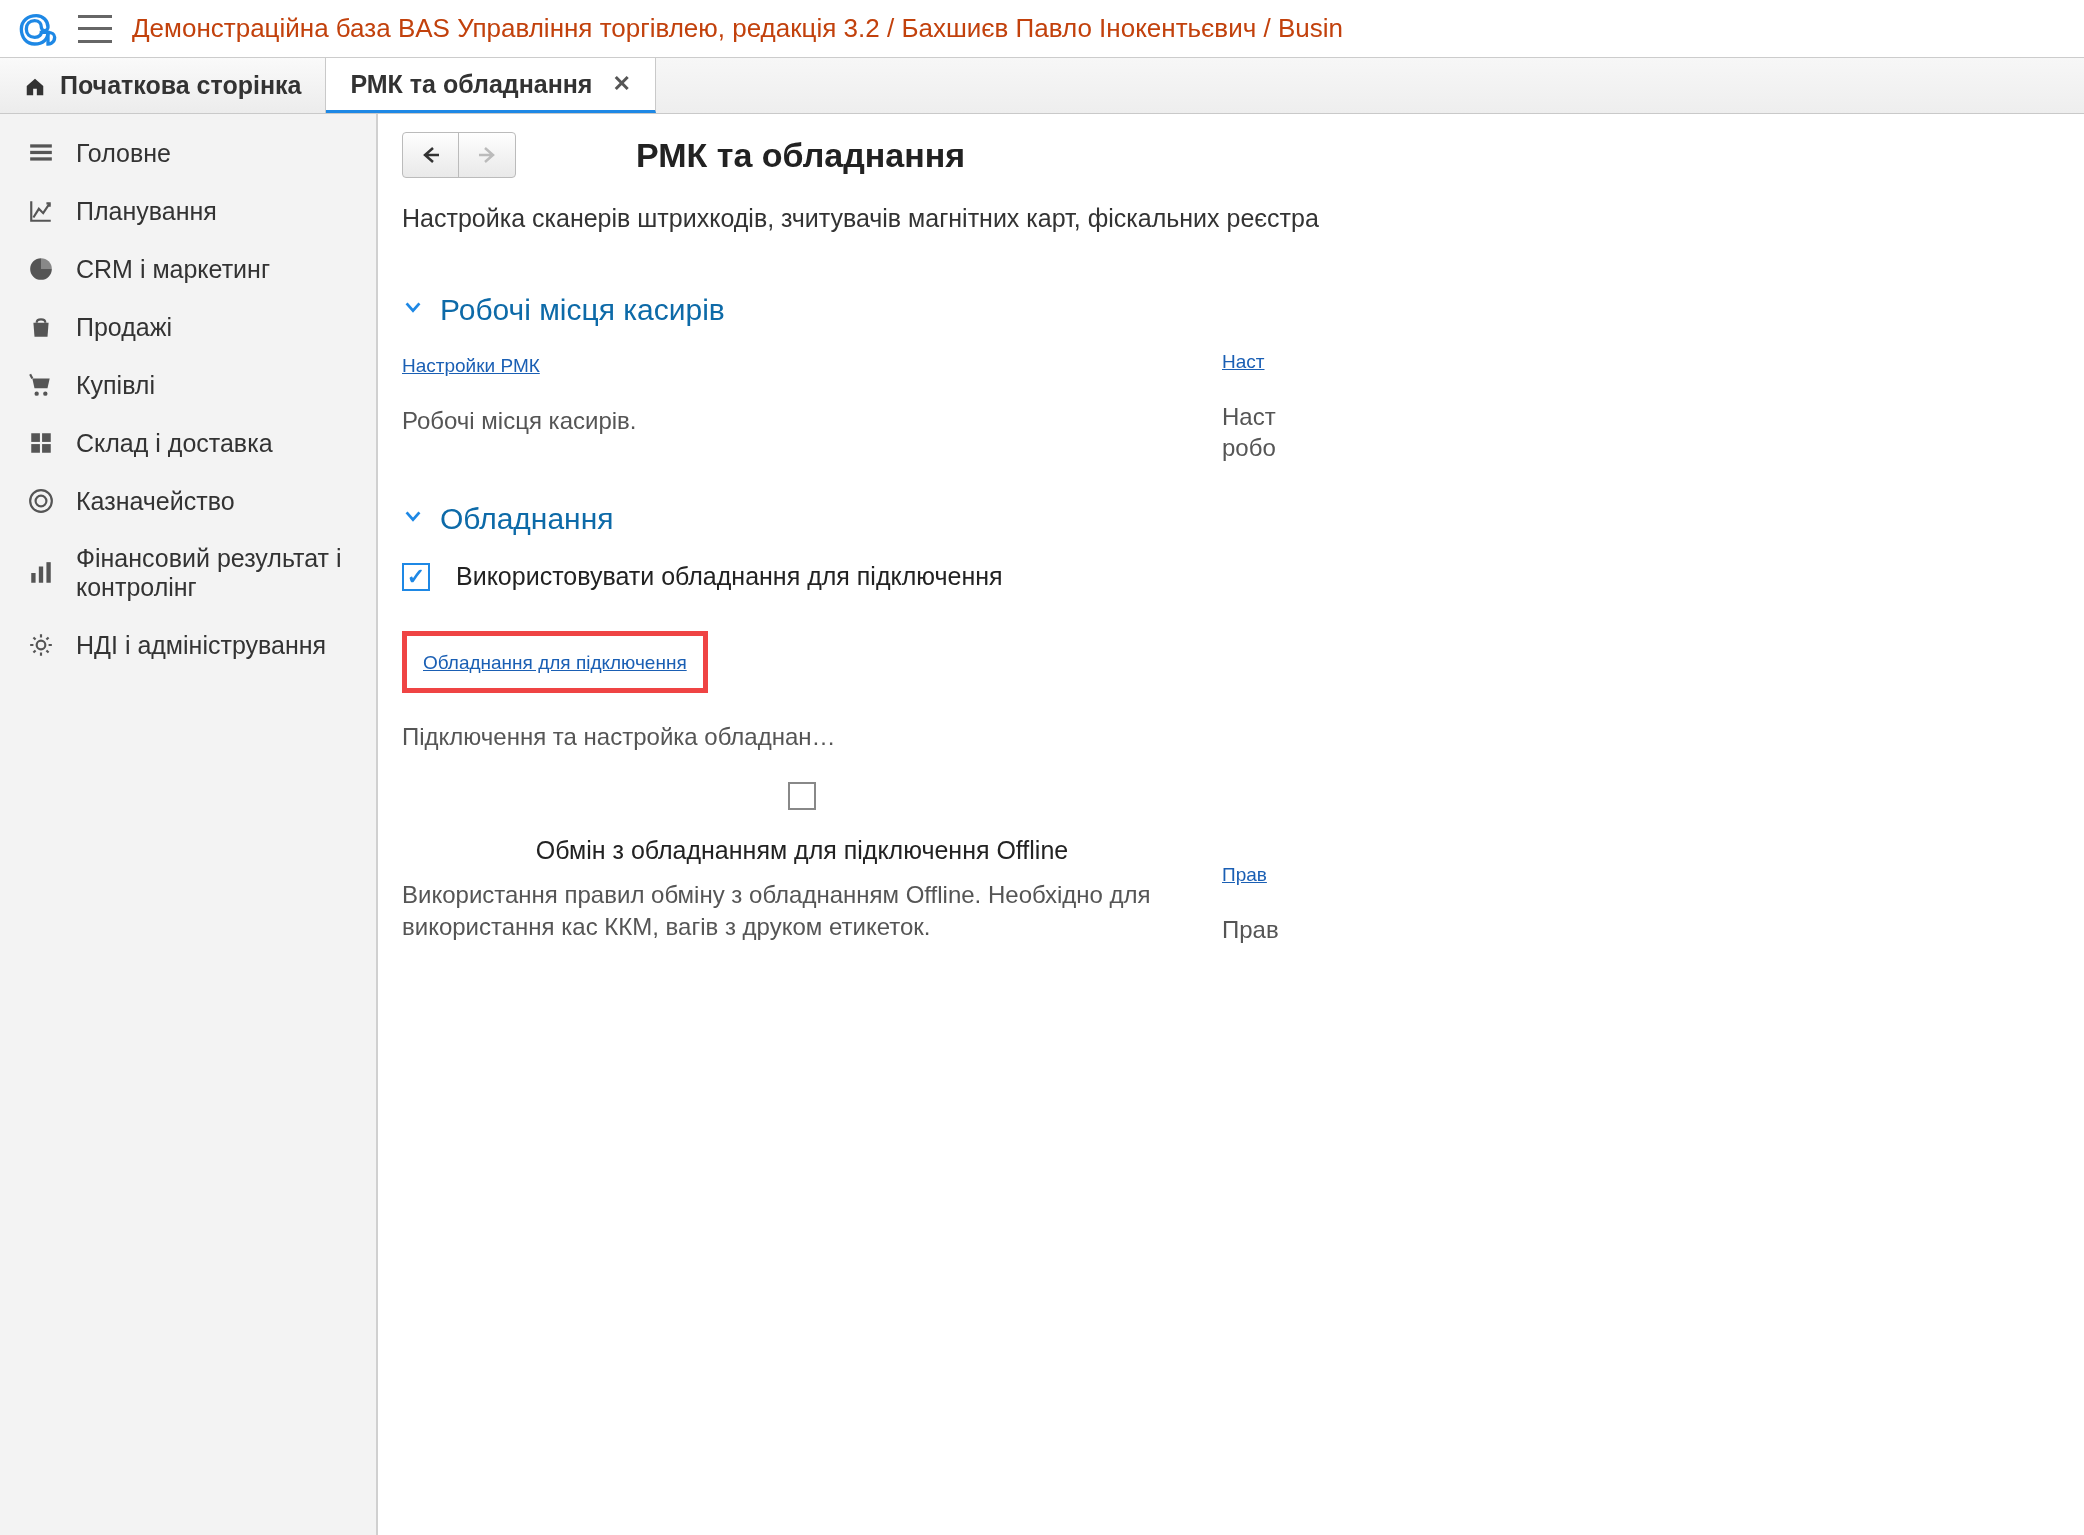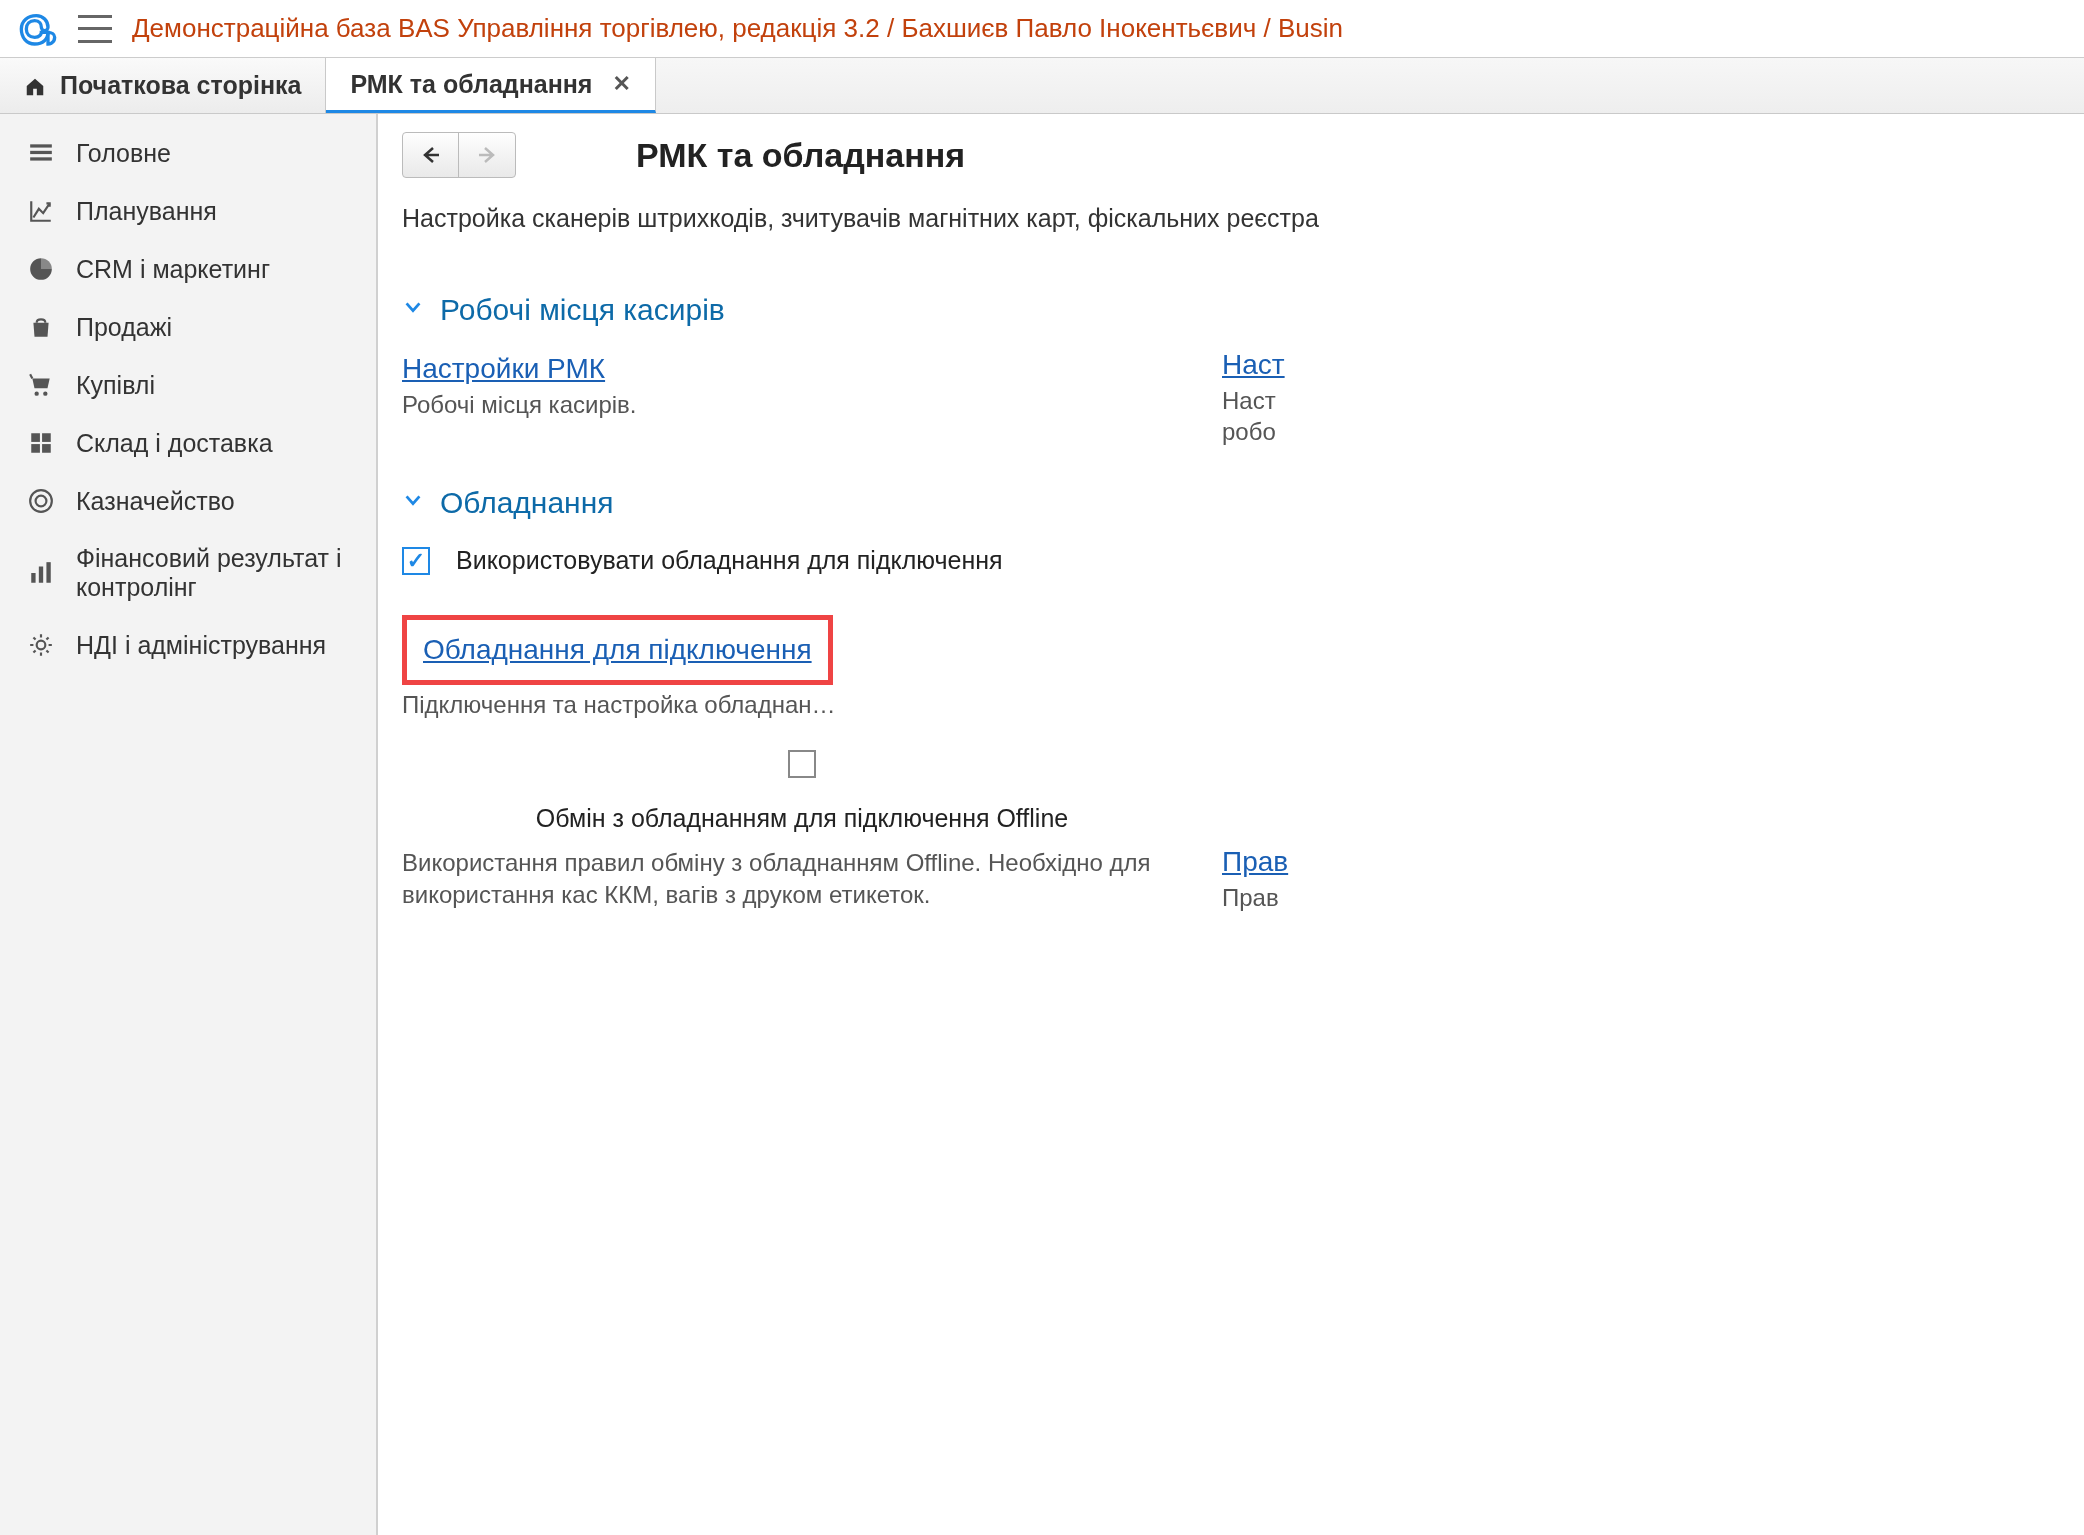--- a/index.html
+++ b/index.html
@@ -106,24 +106,24 @@
   .section-row { display: flex; }
   .section-col { flex: 0 0 800px; }
   .section-col.right { flex: 0 0 420px; padding-left: 20px;}
   .sec-head {
     display: flex; align-items: center; gap: 16px;
     color: #0d6aa8; font-size: 30px; margin-bottom: 26px;
     cursor: pointer;
   }
   .chev { color: #1e88e5; font-size: 22px; }
   .link {
-    color: #1a5fb4; text-decoration: underline; font-size: 28px;
-    cursor: pointer;
-  }
-  .desc { color: #555; font-size: 24px; margin-top: 4px; line-height: 1.3; }
+    color: #1a5fb4; text-decoration: underline; font-size: 19px;
+    cursor: pointer;
+  }
+  .desc { color: #555; font-size: 24px; margin-top: 28px; line-height: 1.3; }
   .check-row {
     display: flex; align-items: center; gap: 26px;
     font-size: 25px; color: #222; margin-bottom: 14px;
   }
   .checkbox {
     width: 28px; height: 28px; border: 2px solid #1e88e5;
     display: flex; align-items: center; justify-content: center;
     cursor: pointer;
   }
   .checkbox.checked::after {

